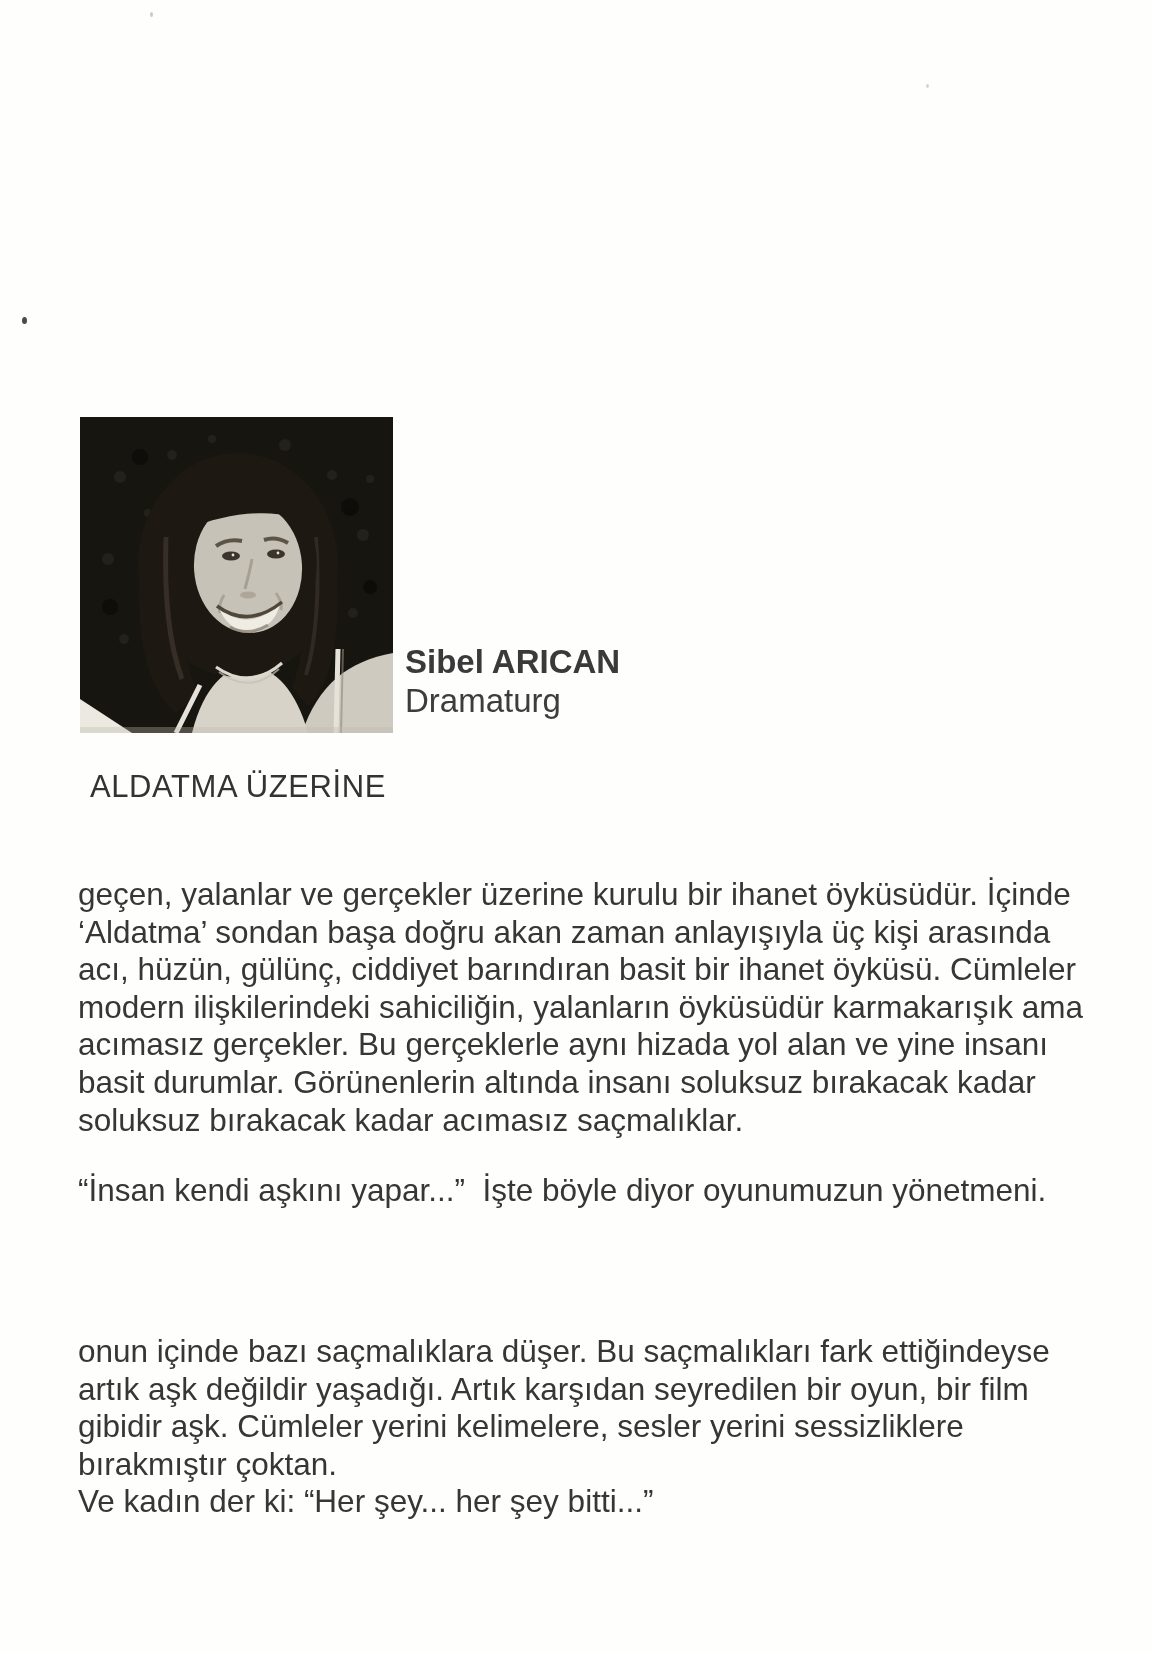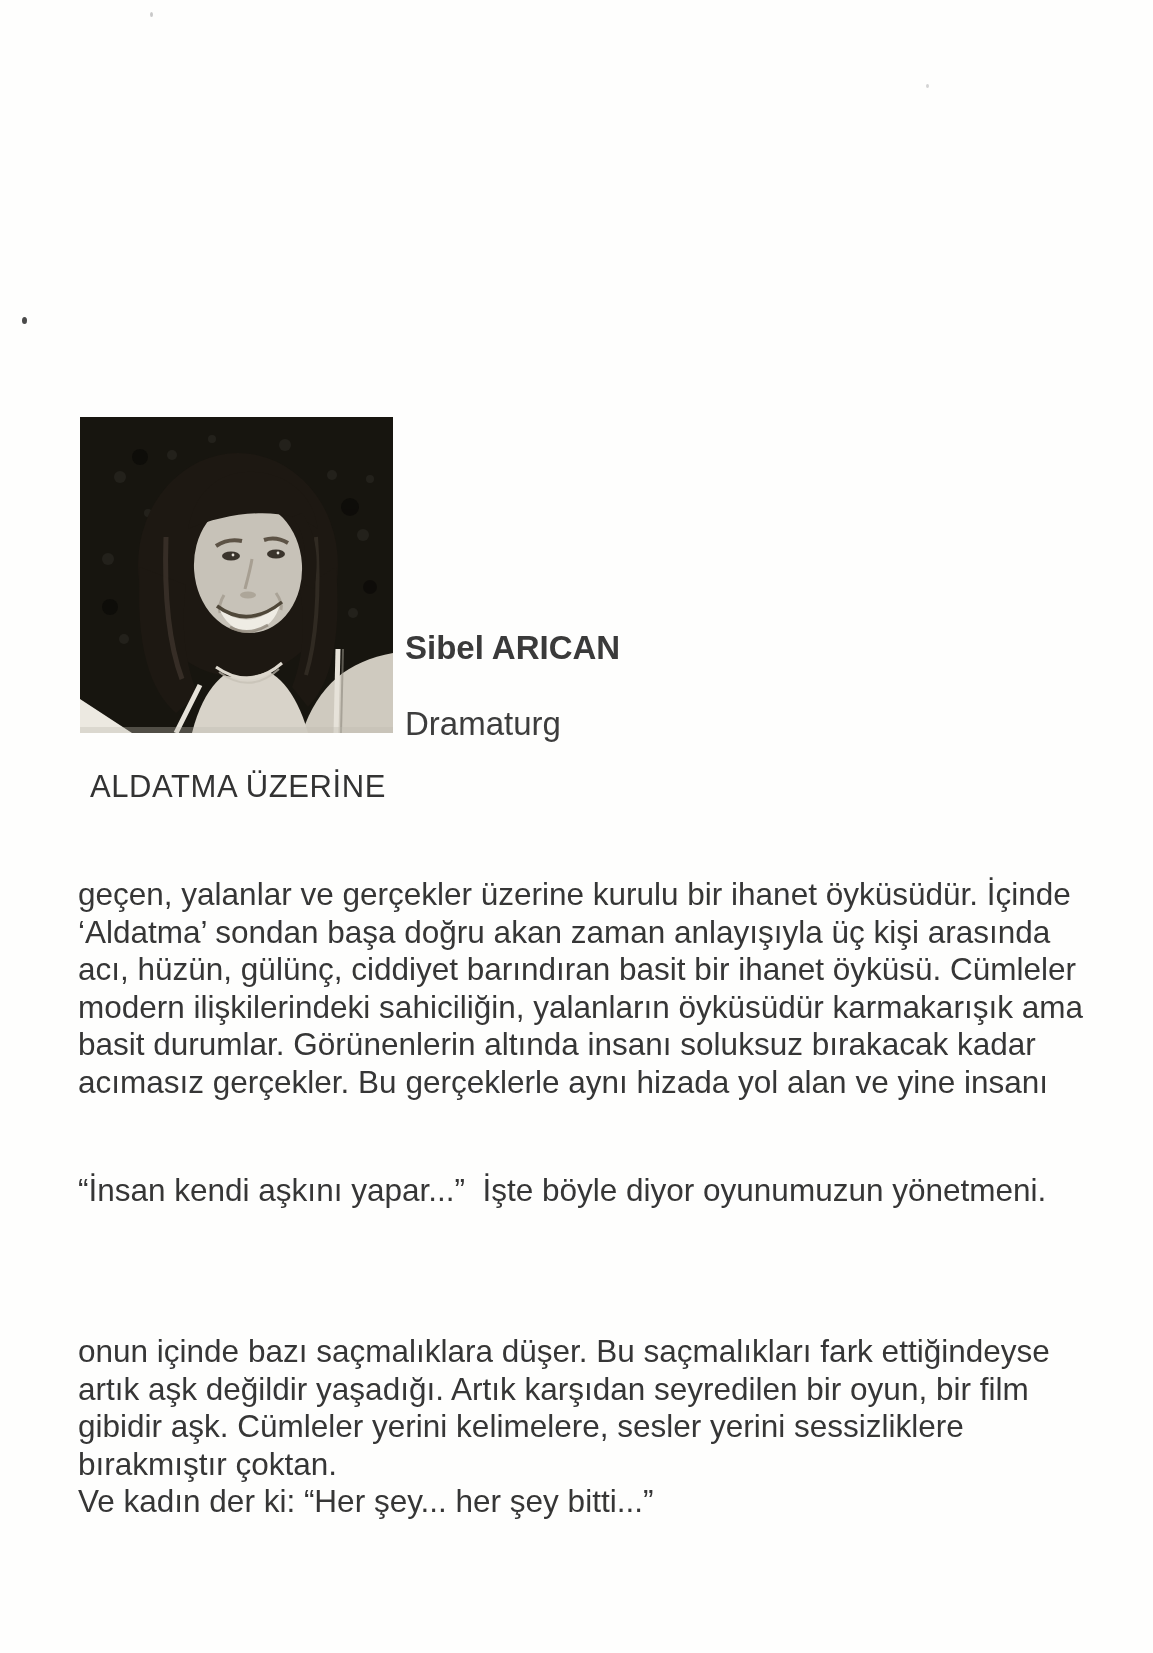--- a/index.html
+++ b/index.html
@@ -9,23 +9,23 @@
     font-family:"Liberation Sans", sans-serif;
     color:#343434;
   }
   
   .photo {
     position:absolute; left:80px; top:417px; width:313px; height:316px;
     margin:0; padding:0; line-height:0;
   }
   .photo svg { display:block; }
   
-  .credit { position:absolute; left:405px; top:628px; }
+  .credit { position:absolute; left:405px; top:642px; }
   .credit-name { font-size:33px; line-height:39px; font-weight:bold; color:#3a3a3a; white-space:pre; }
-  .credit-role { font-size:33px; line-height:39px; font-weight:400; color:#3d3d3d; white-space:pre;margin-top:37px; }
+  .credit-role { font-size:33px; line-height:39px; font-weight:400; color:#3d3d3d; white-space:pre; }
   
   .heading {
     position:absolute; left:78px; top:756px; margin:12px;
     font-size:31px; line-height:38px; font-weight:400;
     letter-spacing:0.6px; color:#333333; white-space:pre;
   }
   
   .para {
     position:absolute; left:78px; width:1020px;
     font-size:31.5px; line-height:37.6px; color:#363636;
@@ -129,22 +129,23 @@
     <div class="credit-role">Dramaturg</div>
   </div>
 
   <h1 class="heading">ALDATMA ÜZERİNE</h1>
 
   <div class="para p1">
       <div class="line">geçen, yalanlar ve gerçekler üzerine kurulu bir ihanet öyküsüdür. İçinde</div>
       <div class="line">‘Aldatma’ sondan başa doğru akan zaman anlayışıyla üç kişi arasında</div>
       <div class="line">acı, hüzün, gülünç, ciddiyet barındıran basit bir ihanet öyküsü. Cümleler</div>
       <div class="line">modern ilişkilerindeki sahiciliğin, yalanların öyküsüdür karmakarışık ama</div>
+      <div class="line">acımasız gerçekler. Bu gerçeklerle aynı hizada yol alan ve yine insanı</div>
       <div class="line">basit durumlar. Görünenlerin altında insanı soluksuz bırakacak kadar</div>
-      <div class="line">acımasız gerçekler. Bu gerçeklerle aynı hizada yol alan ve yine insanı</div>
+      <div class="line">soluksuz bırakacak kadar acımasız saçmalıklar.</div>
     </div>
   <div class="para p2">
       <div class="line">“İnsan kendi aşkını yapar...”  İşte böyle diyor oyunumuzun yönetmeni.</div>
     </div>
   <div class="para p3">
       <div class="line">onun içinde bazı saçmalıklara düşer. Bu saçmalıkları fark ettiğindeyse</div>
       <div class="line">artık aşk değildir yaşadığı. Artık karşıdan seyredilen bir oyun, bir film</div>
       <div class="line">gibidir aşk. Cümleler yerini kelimelere, sesler yerini sessizliklere</div>
       <div class="line">bırakmıştır çoktan.</div>
       <div class="line">Ve kadın der ki: “Her şey... her şey bitti...”</div>

